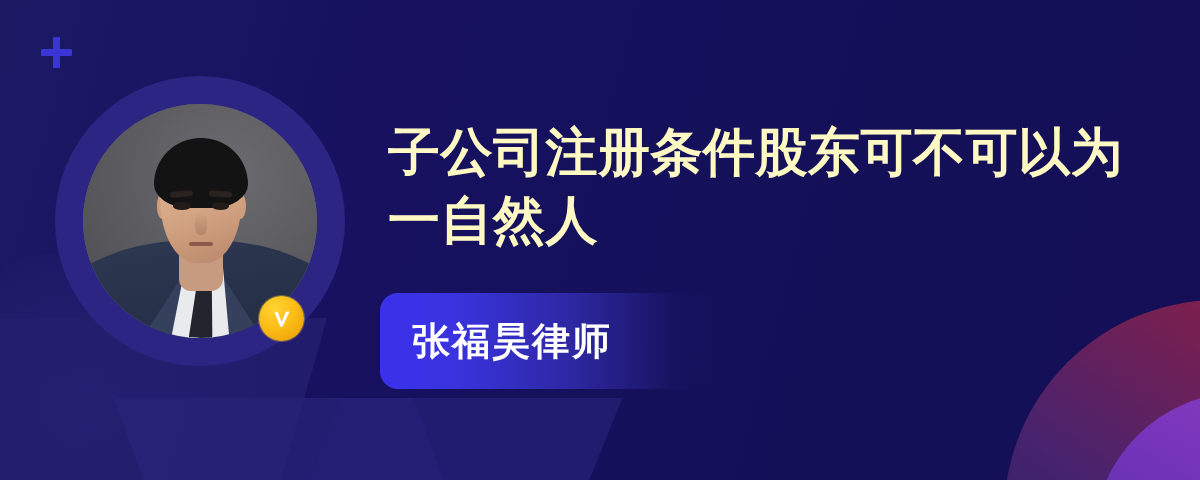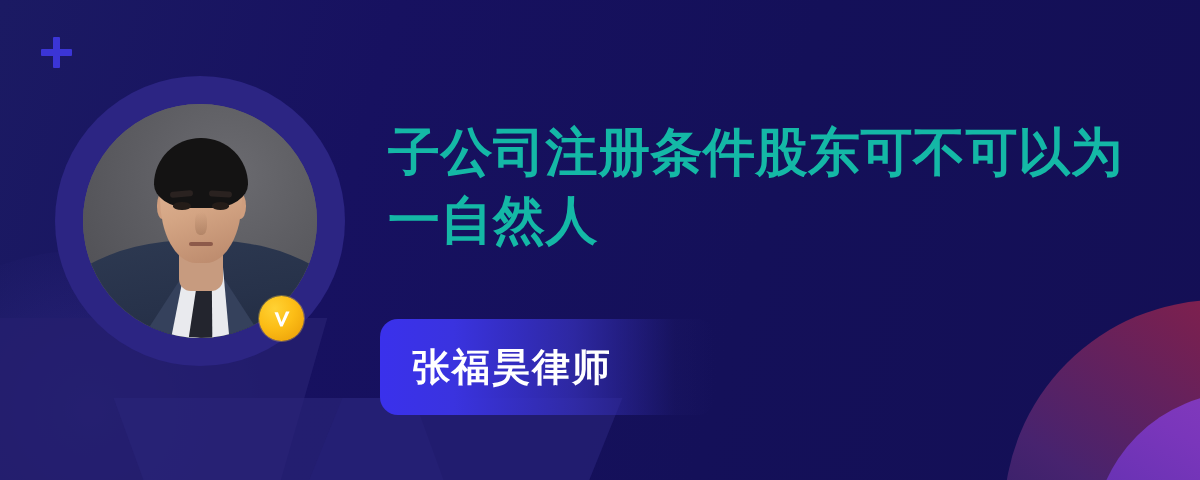--- a/index.html
+++ b/index.html
@@ -267,40 +267,39 @@
 
   
   .content {
     position: absolute;
     left: 388px;
     top: 118px;
     width: 740px;
   }
   .headline {
     margin: 0;
-    color: #14b8a6;
+    color: #fef9c3;
     font-size: 52px;
     line-height: 68px;
     font-weight: bold;
     letter-spacing: .5px;
     white-space: pre-line;
     font-family: "Liberation Sans", "DejaVu Sans", sans-serif;
   }
 
   .author-pill {
     position: absolute;
     left: 380px;
     top: 293px;
     width: 335px;
     height: 96px;
     border-radius: 18px;
     background: linear-gradient(90deg, #3a31ec 0%, #3a33df 22%, rgba(52,46,180,.78) 58%, rgba(32,28,110,.22) 88%, rgba(21,16,87,0) 100%);
     display: flex;
     align-items: center;
-    margin-top: 26px;
   }
   .author-name {
     color: #ffffff;
     font-size: 38px;
     font-weight: bold;
     letter-spacing: 2px;
     padding-left: 32px;
     font-family: "Liberation Sans", "DejaVu Sans", sans-serif;
   }
 </style>

